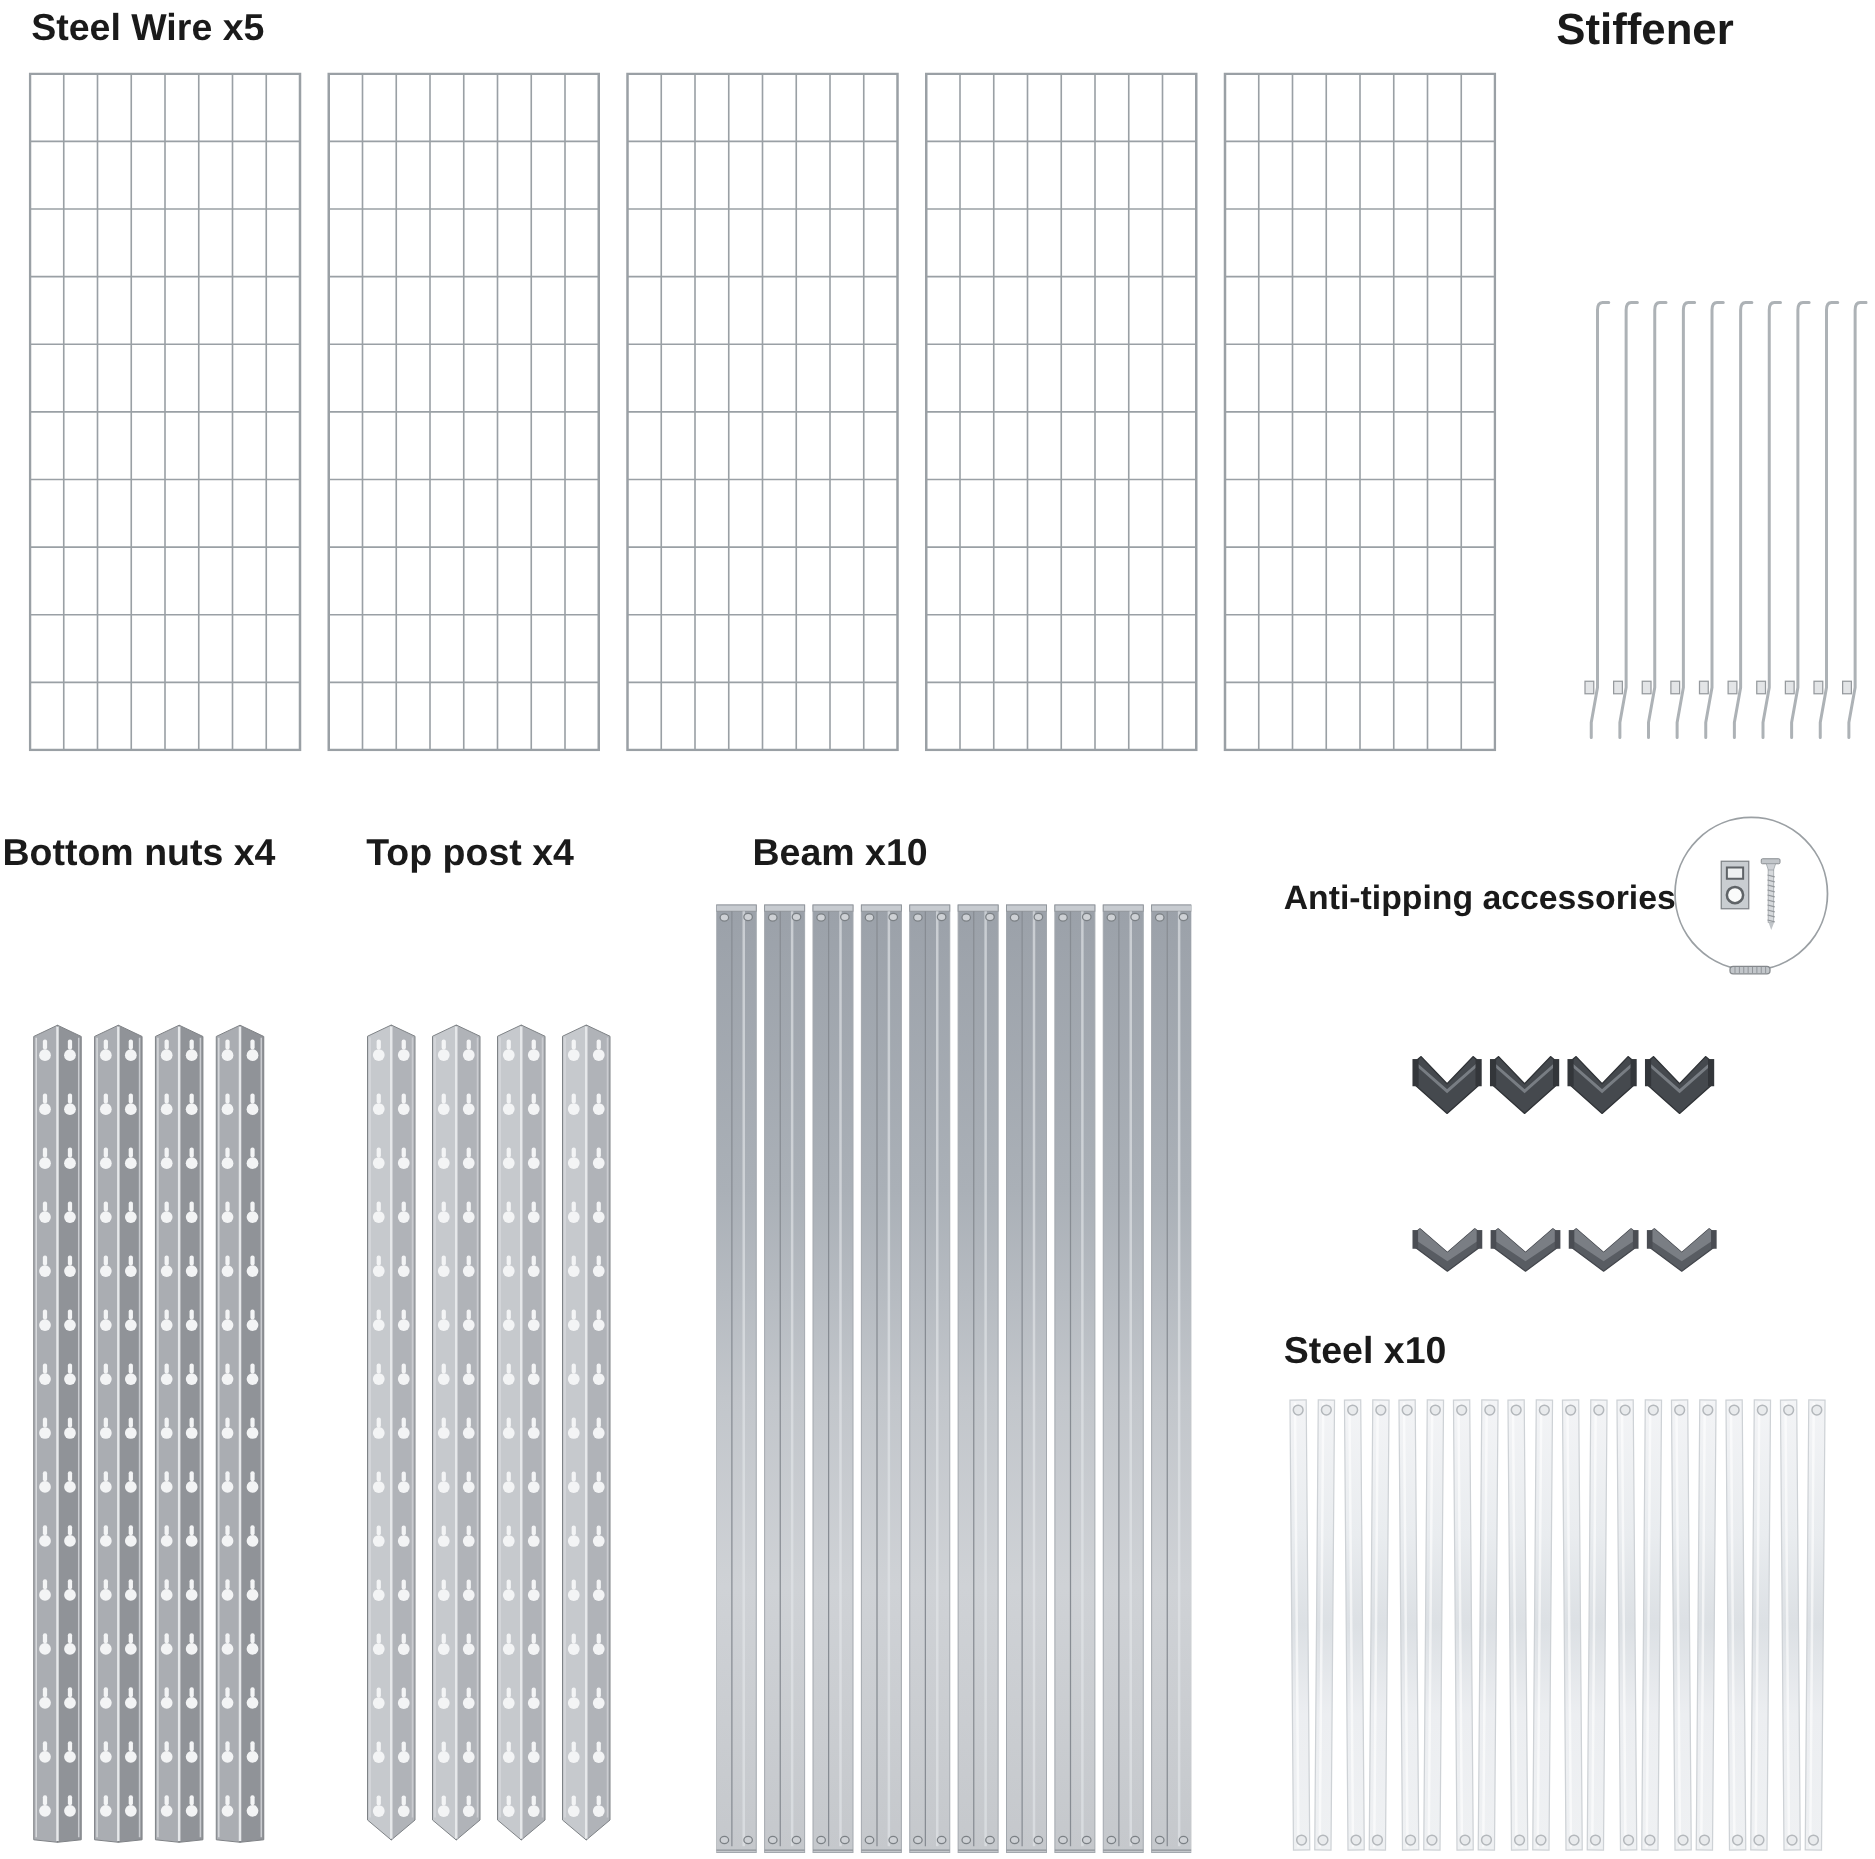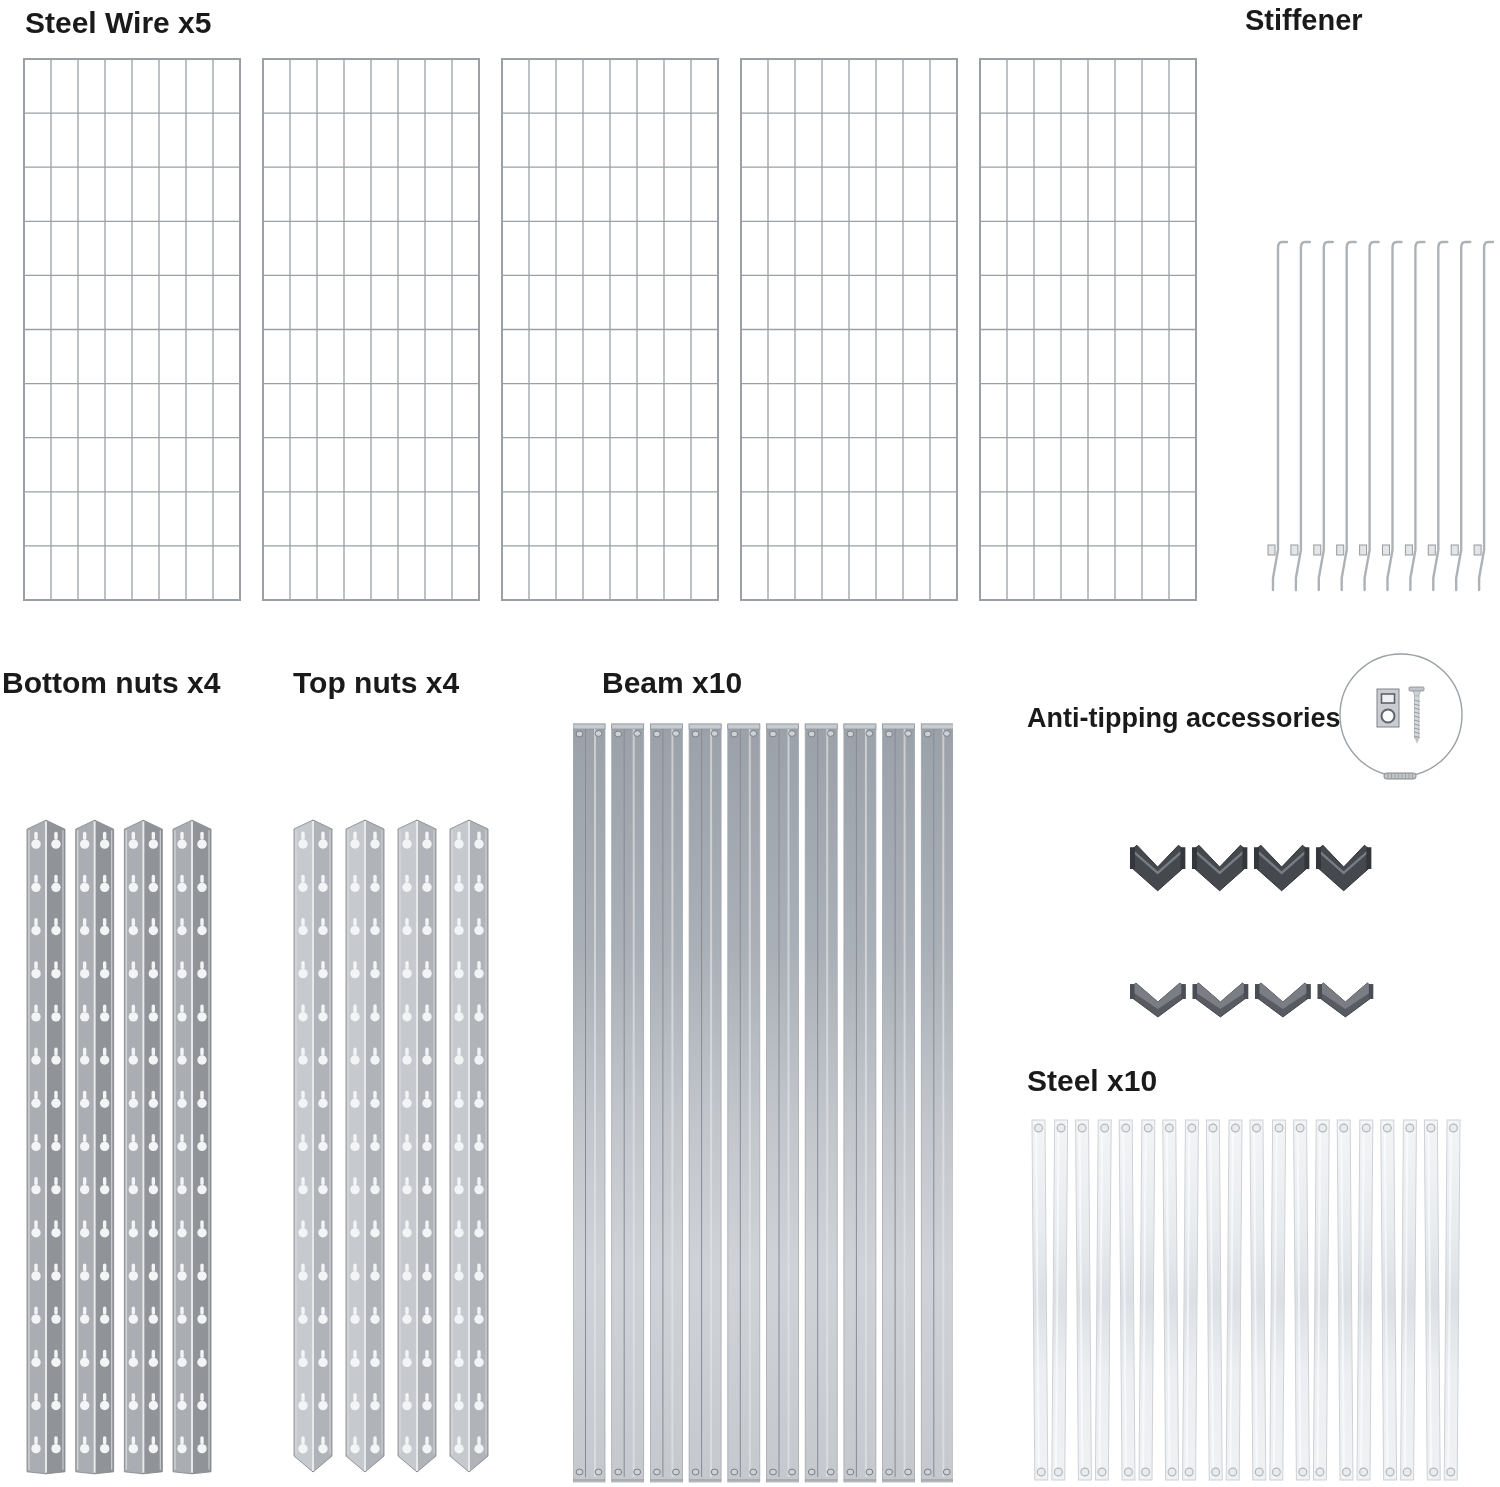--- a/index.html
+++ b/index.html
@@ -2,21 +2,21 @@
 <html><head>
 <meta charset="utf-8">
 <style>
   html,body{margin:0;padding:0;background:#ffffff;}
   .canvas{position:relative;width:1500px;height:1487px;background:#fff;overflow:hidden;
           font-family:"Liberation Sans",sans-serif;}
   .lbl{position:absolute;font-weight:bold;color:#1a1a1a;font-size:30px;white-space:nowrap;}
   .lbl.sm{font-size:27px;}
   .abs{position:absolute;}
   #lbl-steel-wire{left:25px;top:6px;}
-  #lbl-stiffener{left:1245px;top:2px;line-height:1.28;font-size:29px;}
+  #lbl-stiffener{left:1245px;top:2px;line-height:1.28;font-size:35px;}
   #lbl-bottom-post{left:2px;top:666px;}
   #lbl-top-post{left:293px;top:666px;}
   #lbl-beam{left:602px;top:666px;}
   #lbl-anti{left:1027px;top:690px;margin-top:13px;}
   #lbl-bcover{left:1027px;top:798px;}
   #lbl-tcover{left:1027px;top:938px;}
   #lbl-brace{left:1027px;top:1064px;}
   #wirePanels{left:23px;top:58px;width:1174px;height:543px;}
   #stiffeners{left:1266px;top:238px;width:228px;height:360px;}
   #bottomPosts{left:25px;top:818px;width:188px;height:660px;}
@@ -30,21 +30,21 @@
 </style>
 </head>
 <body>
 
 <div class="canvas">
   <div class="lbl" id="lbl-steel-wire">Steel Wire x5</div>
   <div class="lbl" id="lbl-stiffener">
     <div>Stiffener</div>
   </div>
   <div class="lbl" id="lbl-bottom-post">Bottom nuts x4</div>
-  <div class="lbl" id="lbl-top-post">Top nuts x4</div>
+  <div class="lbl" id="lbl-top-post">Top post x4</div>
   <div class="lbl" id="lbl-beam">Beam x10</div>
   <div class="lbl sm" id="lbl-anti">Anti-tipping accessories</div>
   <div class="lbl" id="lbl-brace">Steel x10</div>
 
   <div class="abs" id="wirePanels">
       <svg viewBox="0 0 1174 543" width="100%" height="100%">
         <g transform="translate(0,0)">
           <rect x="1" y="1" width="216" height="541" fill="none" stroke="#9aa0a5" stroke-width="2"></rect>
           <line x1="28" y1="1" x2="28" y2="542" stroke="#9aa0a5" stroke-width="1.3"></line>
           <line x1="55" y1="1" x2="55" y2="542" stroke="#9aa0a5" stroke-width="1.3"></line>

